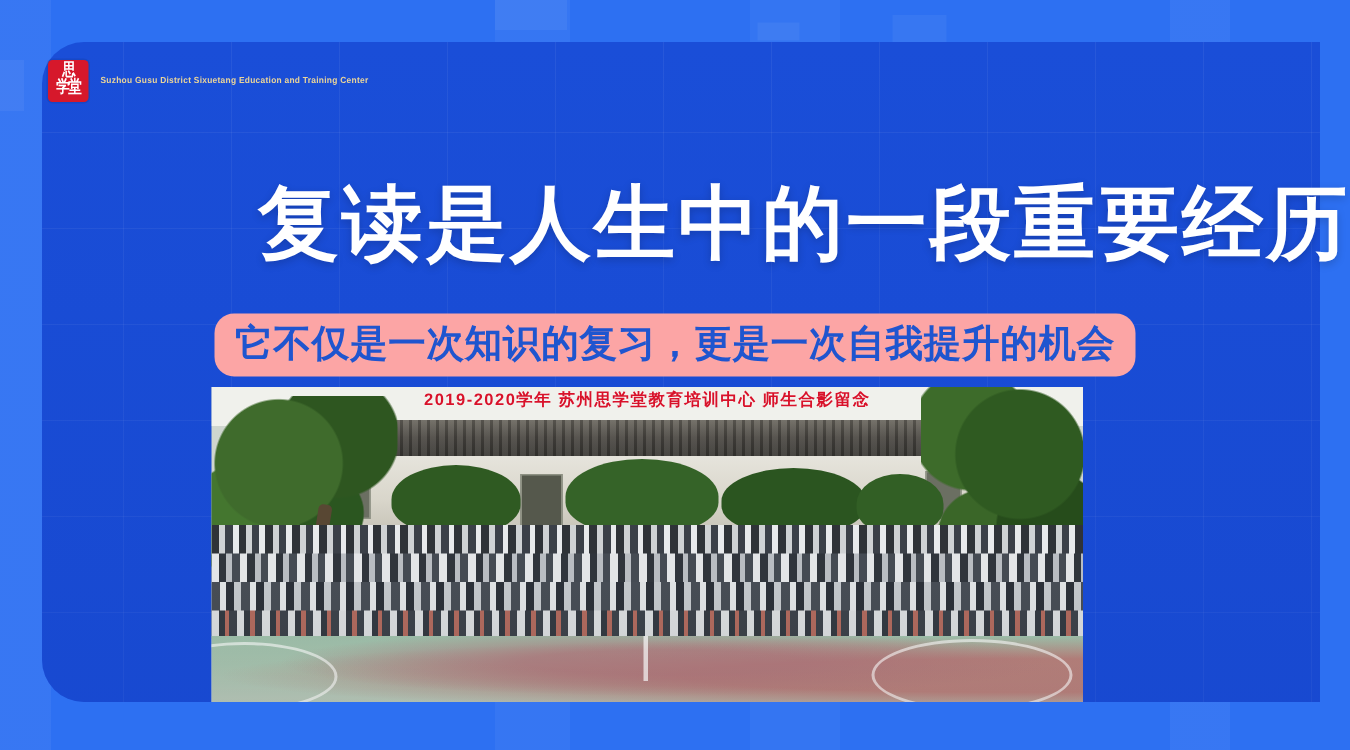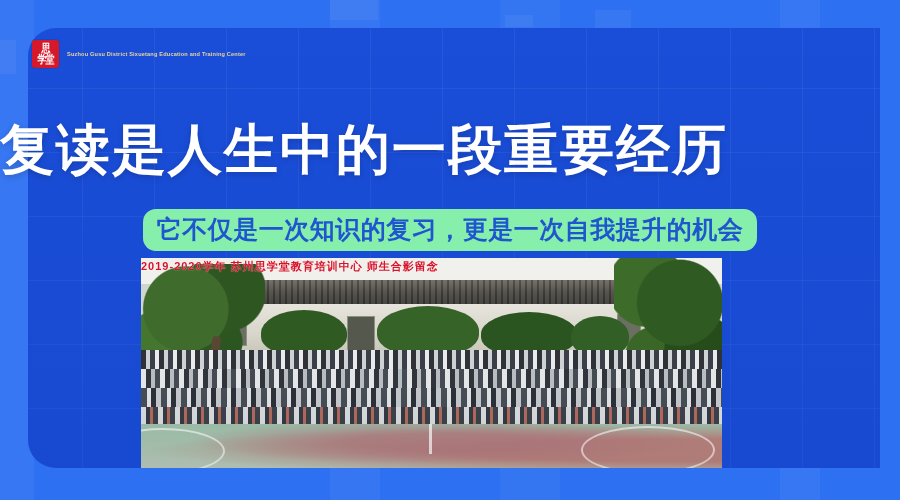--- a/index.html
+++ b/index.html
@@ -79,50 +79,50 @@
   }
   .brand-en{
     color:#e9d49a;font-size:5.6px;font-weight:700;letter-spacing:.18px;
     line-height:8px;white-space:nowrap;
     transform:scaleY(1.05);transform-origin:left center;
   }
 
   
   .headline{
     position:absolute;left:0;right:0;top:118px;
-    text-align:left;
+    text-align:right;
     color:#ffffff;
     font-size:54px;line-height:62px;font-weight:700;
     letter-spacing:2px;
     text-shadow:0 2px 6px rgba(0,0,0,.18);
     white-space:nowrap;
   }
 
   
   .subbanner-wrap{
     position:absolute;left:0;right:0;top:209px;
     display:flex;justify-content:center;
   }
   .subbanner{
-    background:#86efac;
+    background:#fca5a5;
     border-radius:13px;
     padding:4px 14px 6px;
     color:#1f55cf;
     font-size:25px;line-height:32px;font-weight:700;
     letter-spacing:.5px;white-space:nowrap;
   }
 
   
   .photo{
     position:absolute;left:141px;top:258px;width:581px;height:210px;
     overflow:hidden;background:#cfd6cf;
   }
   .photo-caption{
     position:absolute;left:0;right:0;top:1px;
-    text-align:left;
+    text-align:center;
     font-size:11px;font-weight:700;letter-spacing:1px;
     color:#d8122a;
     text-shadow:0 0 1px rgba(255,255,255,.9);
     z-index:6;white-space:nowrap;
   }
   .ph-sky{position:absolute;left:0;top:0;width:100%;height:26px;background:#f0f1ec;}
   .ph-roof{
     position:absolute;left:24px;top:22px;width:534px;height:26px;
     background:linear-gradient(180deg,#6e6a62 0%,#4f4c47 45%,#3b3935 100%);
   }

